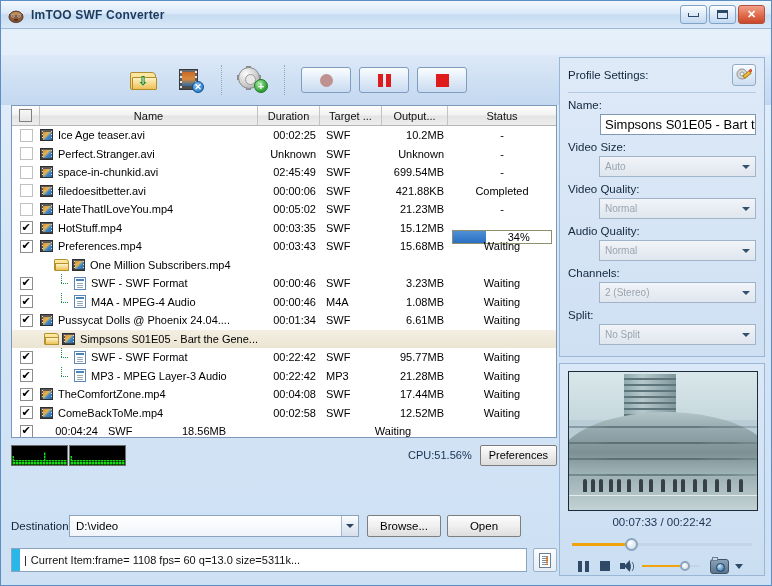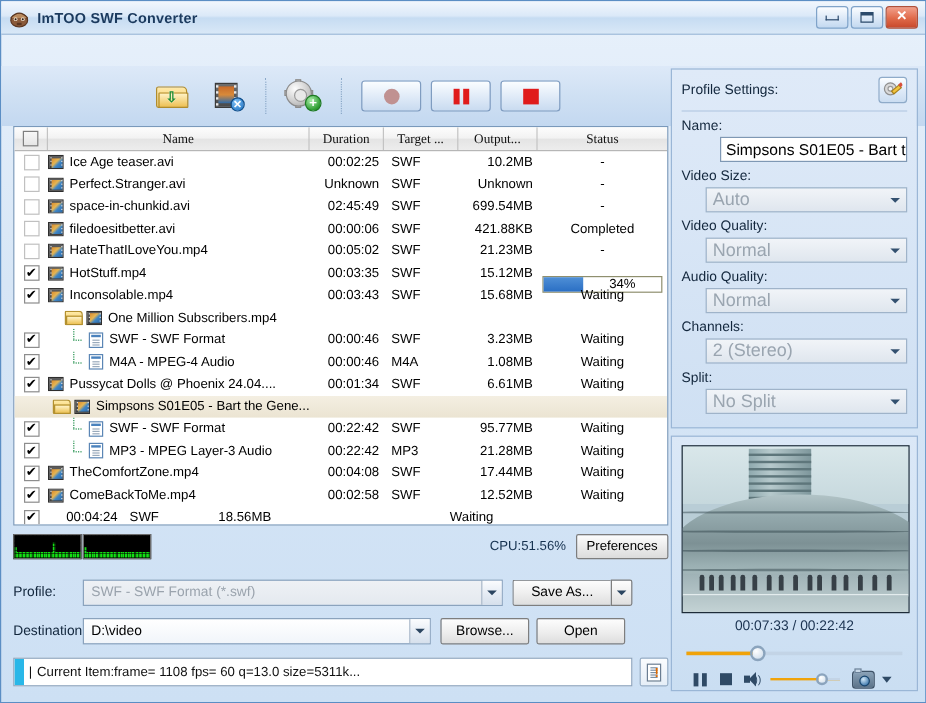--- a/index.html
+++ b/index.html
@@ -109,21 +109,21 @@
   }
   .hdr-row {
     display:flex; height:20px;
     background: linear-gradient(to bottom,#fdfdfd 0%,#f2f2f2 48%,#e4e4e4 52%,#ededed 100%);
     border-bottom:1px solid #b6b6b6;
     font-size:11px;
   }
   .hcell {
     display:flex;align-items:center;justify-content:center;
     border-right:1px solid #c3c3c3; height:100%;
-    color:#101010; overflow:hidden; white-space:nowrap;font-family:Liberation Serif, serif;
+    color:#101010; overflow:hidden; white-space:nowrap;
   }
   .h-chk { width:28px; justify-content:center; }
   .h-name { width:218px; }
   .h-dur { width:62px; }
   .h-tgt { width:62px; }
   .h-out { width:66px; }
   .h-status { flex:1; border-right:none;}
   .hchk-box { width:13px;height:13px;border:1px solid #7f7f7f;background:linear-gradient(to bottom,#f7f7f7,#e6e6e6);}
 
   .rows { position:absolute; top:20px; left:0; right:0; bottom:0; overflow:hidden;}
@@ -245,23 +245,23 @@
      display:flex;align-items:center;justify-content:center;}
   .rp-divider { height:1px; background:#b5cbe3; margin:2px 8px 6px 8px;}
   .rp-field { padding:0 8px 0 8px; }
   .rp-lab { font-size:11.5px; color:#12263c; margin-bottom:3px;}
   .rp-input {
     margin-left:32px; height:21px; border:1px solid #7f98b4; background:#fff;
     font-size:13px; display:flex; align-items:center; padding-left:4px;
     overflow:hidden; white-space:nowrap;
   }
   .rp-combo {
-    margin-left:20px; height:21px; border:1px solid #9fb3c9; position:relative;
+    margin-left:31px; height:21px; border:1px solid #9fb3c9; position:relative;
     background:linear-gradient(to bottom,#f1f4f8,#dfe6ee);
-    font-size:15px; color:#9aa5b0; display:flex;align-items:center;padding-left:5px;
+    font-size:10px; color:#9aa5b0; display:flex;align-items:center;padding-left:5px;
   }
   .rp-combo .arrow { position:absolute; right:1px; top:1px; bottom:1px; width:16px;
     display:flex;align-items:center;justify-content:center;}
   .rp-combo .arrow:before { content:""; border-left:4px solid transparent;border-right:4px solid transparent;border-top:4px solid #33506f;}
   .rp-gap { height:6px; }
 
   
   .player {
     position:absolute; left:558px; top:362px; width:206px; height:213px;
     border:1px solid #9ab6d6; background:linear-gradient(to bottom,#dbe8f7,#cadef2);
@@ -548,21 +548,21 @@
             <div class="c-name">
               <span class="ico-film">
                 <span class="pic"></span>
                 <span class="pf" style="left:0.5px;top:1px"></span>
                 <span class="pf" style="left:0.5px;top:4px"></span>
                 <span class="pf" style="left:0.5px;top:7px"></span>
                 <span class="pf" style="right:0.5px;top:1px"></span>
                 <span class="pf" style="right:0.5px;top:4px"></span>
                 <span class="pf" style="right:0.5px;top:7px"></span>
               </span>
-              <span>Inconsolable.mp4</span>
+              <span>Preferences.mp4</span>
             </div>
             <div class="c-dur">00:03:43</div>
             <div class="c-tgt">SWF</div>
             <div class="c-out">15.68MB</div>
             <div class="c-status">Waiting</div>
           </div>
           <div class="row">
             <div class="c-chk"></div>
             <div class="c-name">
               <span style="display:inline-block;width:14px"></span>
@@ -826,31 +826,20 @@
           <i style="left:50px;height:5px"></i>
           <i style="left:52px;height:5px"></i>
           <i style="left:54px;height:5px"></i>
         </span>
         <span class="cpu-grid"></span>
     </div>
     <span class="cpu-lbl">CPU:51.56%</span>
     <div class="prefbtn">Preferences</div>
   </div>
 
-  <div class="formrow r1">
-    <span class="flabel">Profile:</span>
-    <div class="combo disabled" style="width:350px">
-      <span>SWF - SWF Format (*.swf)</span>
-      <span class="arrow"></span>
-    </div>
-    <div class="btn split-main" style="width:82px;margin-left:8px">Save As...</div>
-    <div class="btn split-arr">
-      <span style="border-left:4px solid transparent;border-right:4px solid transparent;border-top:4px solid #2b4560"></span>
-    </div>
-  </div>
 
   <div class="formrow r2">
     <span class="flabel">Destination:</span>
     <div class="combo" style="width:290px">
       <span>D:\video</span>
       <span class="arrow"></span>
     </div>
     <div class="btn" style="width:74px;margin-left:8px">Browse...</div>
     <div class="btn" style="width:74px;margin-left:6px">Open</div>
   </div>

